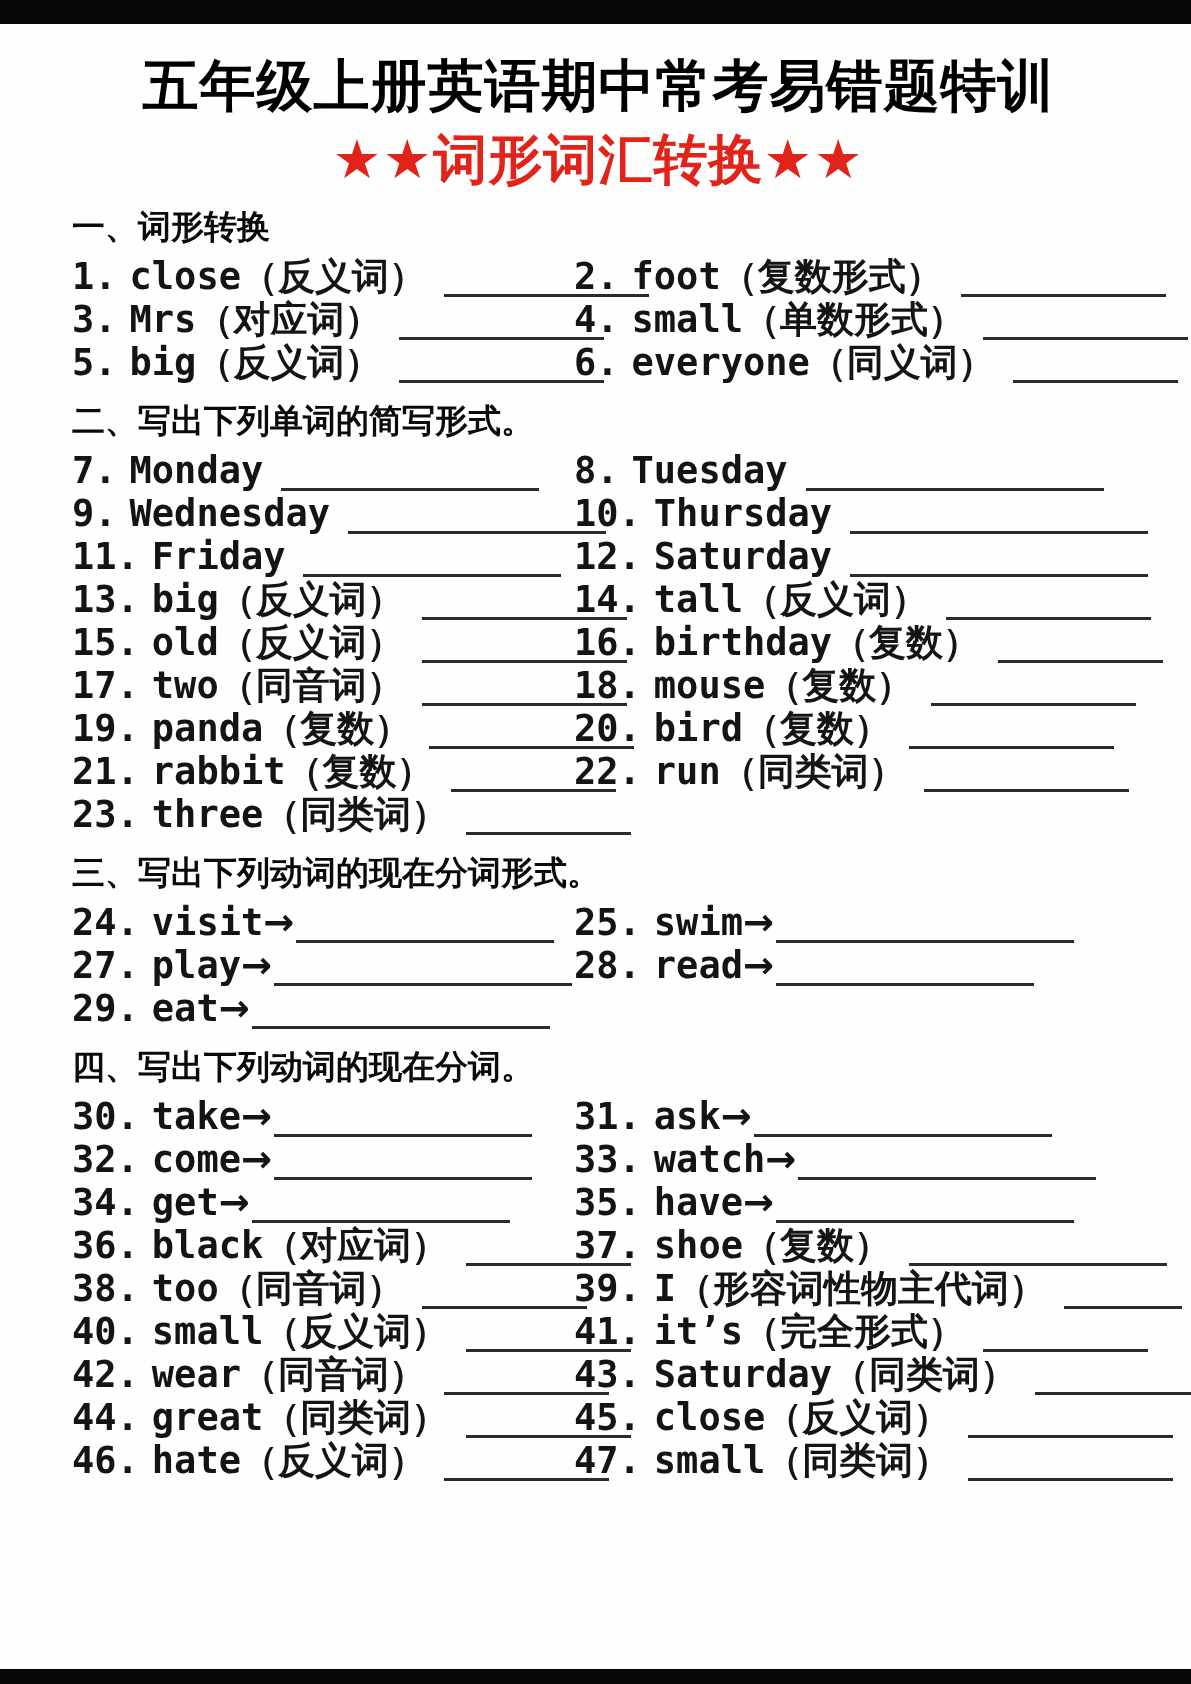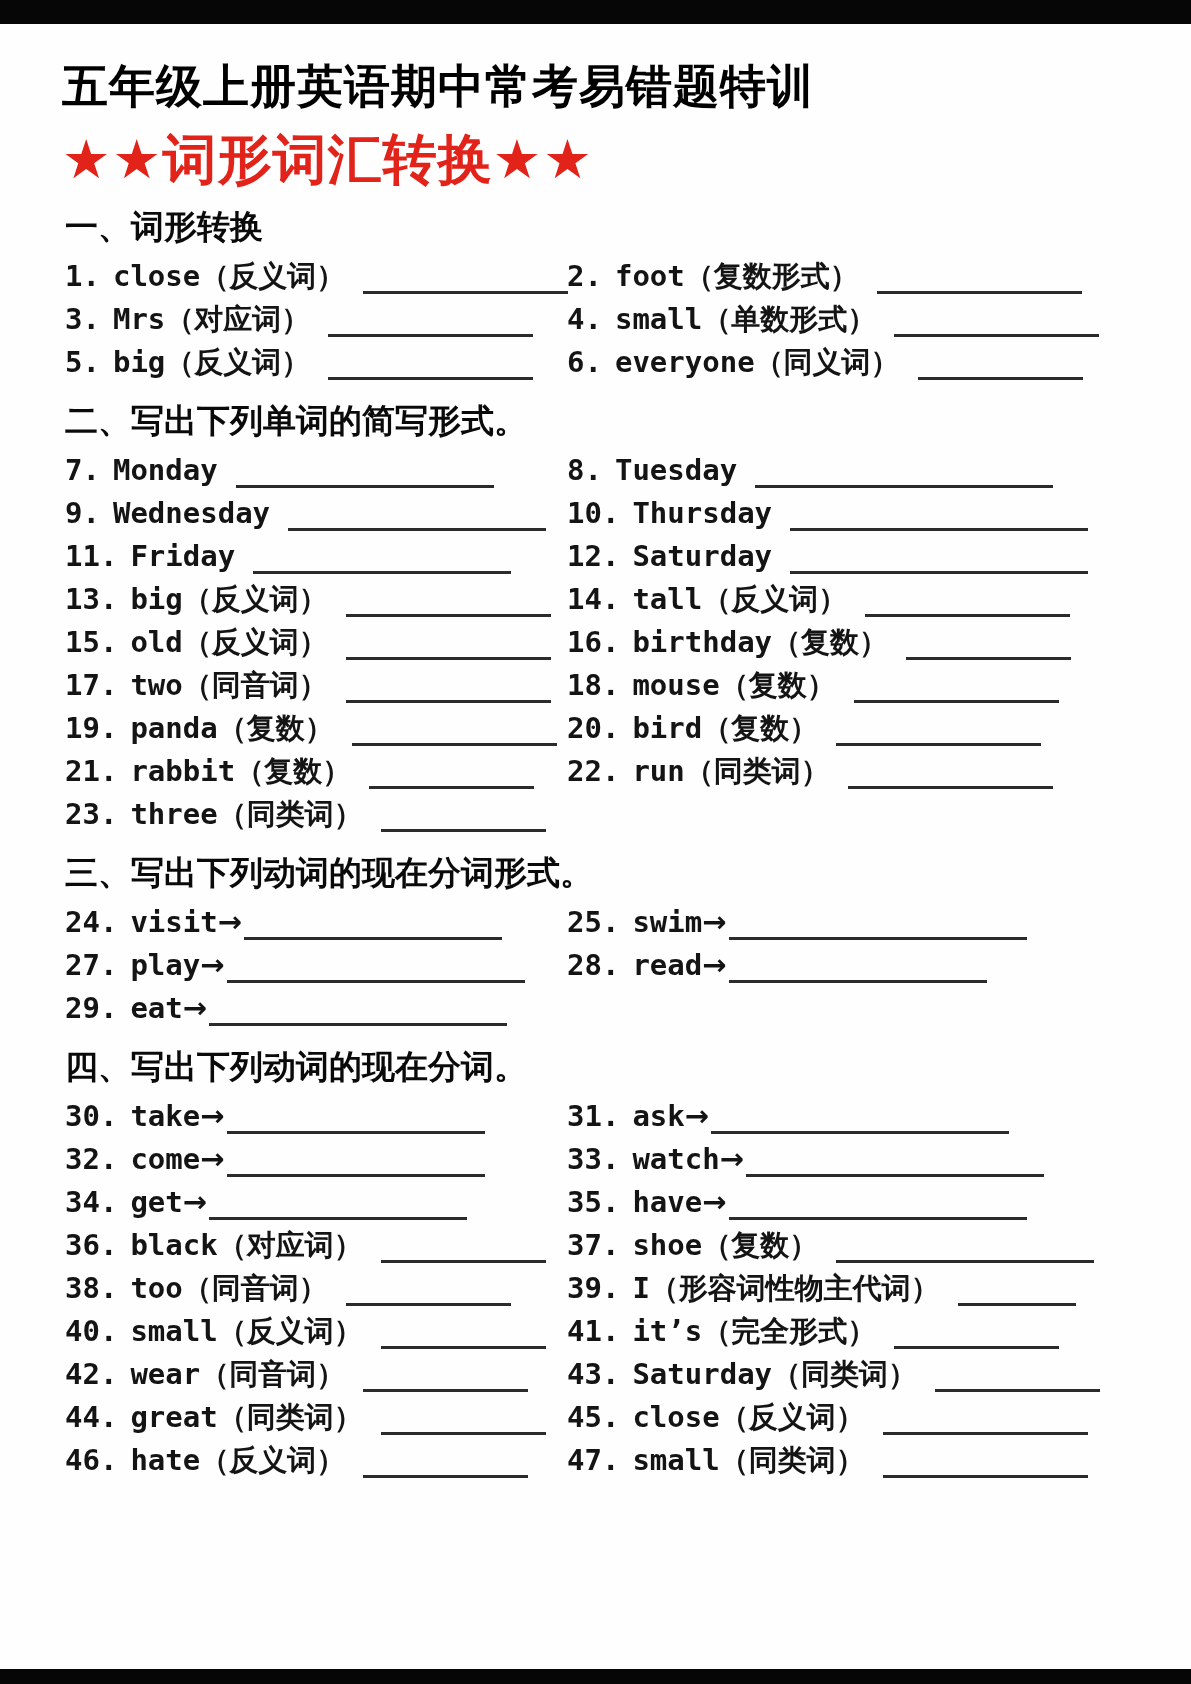--- a/index.html
+++ b/index.html
@@ -16,54 +16,55 @@
     overflow: hidden;
   }
   .bar { position: absolute; left: 0; width: 100%; background: #060606; }
   .bar.top { top: 0; height: 24px; }
   .bar.bottom { bottom: 0; height: 15px; }
 
   .content { padding: 24px 56px 0 62px; }
 
   h1.title {
     margin: 28px 0 0 0;
-    font-size: 46px;
+    text-align: center;
+    font-size: 56px;
     line-height: 68px;
     font-weight: 900;
     letter-spacing: 1px;
     color: #000;
-    font-family: Liberation Sans, sans-serif;
+    font-family: Liberation Serif, serif;
   }
   .subtitle {
     margin-top: 10px;
-    text-align: left;
+    text-align: center;
     font-size: 54px;
     line-height: 60px;
     font-weight: 900;
     letter-spacing: 1px;
   }
   .subtitle .star { letter-spacing: 2px; }
 
-  section.block { margin: 3px; }
+  section.block { margin: 10px; }
   h2.section-heading {
     margin: 15px 0 6px 0;
     font-size: 33px;
     line-height: 44px;
     font-weight: 800;
     color: #0a0a0a;
   }
   .grid {
     display: grid;
     grid-template-columns: 502px 1fr;
     grid-auto-rows: 43px;
     align-items: baseline;
   }
   .item {
     font-family: "DejaVu Sans Mono", "Liberation Mono", monospace;
-    font-size: 29px;
+    font-size: 37px;
     font-weight: 700;
     line-height: 43px;
     white-space: nowrap;
     color: #141414;
   }
   .item .num { margin-right: 13px; }
   .item .note { font-family: "DejaVu Sans", sans-serif; font-weight: 700; }
   .item .arrow { font-family: "DejaVu Sans", sans-serif; font-weight: 700; }
   .blank {
     display: inline-block;

